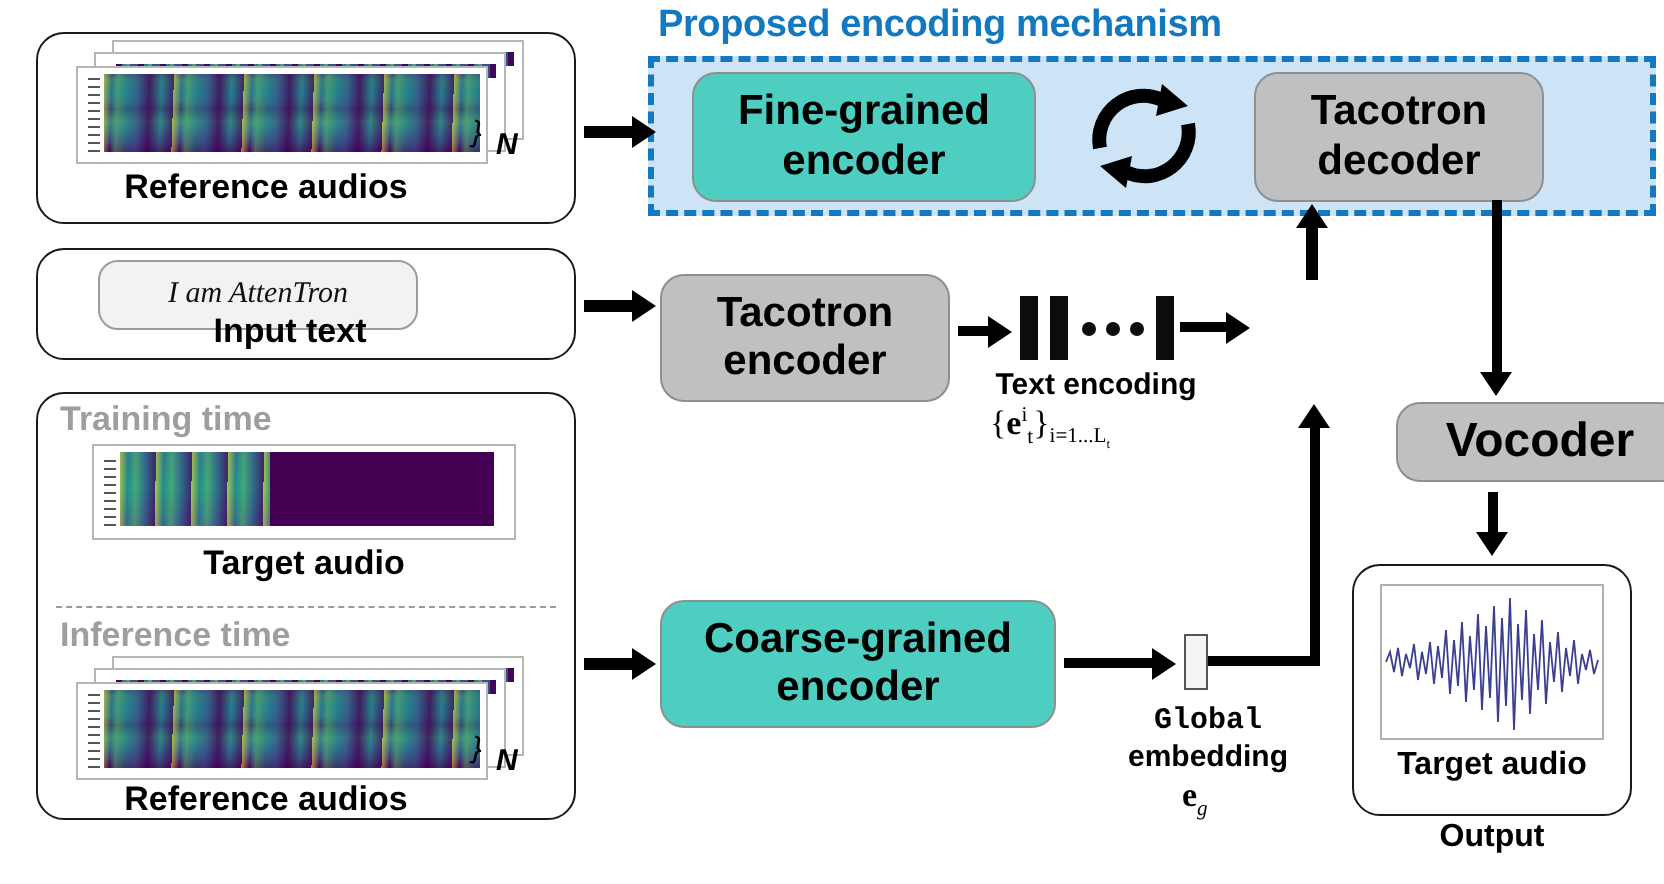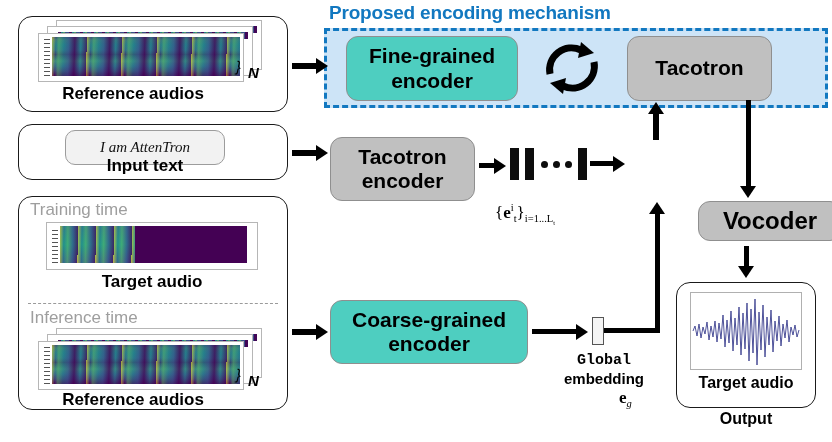--- a/index.html
+++ b/index.html
@@ -59,21 +59,21 @@
 
   
   .lbl{
     position:absolute;
     color:#000;
     font-weight:bold;
     text-align:center;
     white-space:nowrap;
     line-height:1.15;
   }
-  .lbl.gray-t{color:#9e9e9e;font-weight:normal;}
+  .lbl.gray-t{color:#9e9e9e;font-weight:bold;}
 
   
   .spec-stack{position:absolute;}
   .spec-sheet{
     position:absolute;
     background:#ffffff;
     border:1px solid #b6b6b6;
     box-sizing:border-box;
     overflow:hidden;
   }
@@ -208,20 +208,21 @@
       <path d="M 14 37 A 22 22 0 0 1 45 13" fill="none" stroke="#000" stroke-width="7" stroke-linecap="butt"></path>
       <path d="M 58 25 A 22 22 0 0 1 27 49" fill="none" stroke="#000" stroke-width="7" stroke-linecap="butt"></path>
       <polygon points="45,5 58,16 42,21" fill="#000"></polygon>
       <polygon points="27,57 14,46 30,41" fill="#000"></polygon>
     </svg>
   </div>
 
   <div class="module gray" style="left:627px;top:36px;width:145px;height:65px;font-size:21px;">
     <div>
       <div>Tacotron</div>
+      <div>decoder</div>
     </div>
   </div>
 
   <div class="roundbox" style="left:18px;top:16px;width:270px;height:96px;"></div>
 
   <div class="spec-stack" style="left:38px;top:20px;width:230px;height:62px;">
     <div class="spec-sheet" style="left:18px;top:0px;width:206px;height:50px;">
       <div class="spec-thin" style="left:10px;top:5px;width:190px;height:7px;"></div>
     </div>
     <div class="spec-sheet" style="left:9px;top:6px;width:206px;height:50px;">
@@ -236,21 +237,21 @@
   <div class="brace" style="left:236px;top:58px;">}</div>
   <div class="nlab" style="left:248px;top:64px;">N</div>
 
   <div class="lbl" style="left:38px;top:84px;width:190px;font-size:17px;">Reference audios</div>
 
   <div class="ln" style="left:292px;top:63px;width:26px;height:6px;"></div>
   <div class="ah ah-r" style="left:316px;top:58px;"></div>
 
   <div class="roundbox" style="left:18px;top:124px;width:270px;height:56px;"></div>
 
-  <div id="input-chip" style="left:65px;top:130px;width:160px;height:35px;border-radius:10px;">I am AttenTron</div>
+  <div id="input-chip" style="left:49px;top:130px;width:160px;height:35px;border-radius:10px;">I am AttenTron</div>
 
   <div class="lbl" style="left:65px;top:156px;width:160px;font-size:17px;">Input text</div>
 
   <div class="ln" style="left:292px;top:150px;width:26px;height:6px;"></div>
   <div class="ah ah-r" style="left:316px;top:145px;"></div>
 
   <div class="module gray" style="left:330px;top:137px;width:145px;height:64px;font-size:21px;">
     <div>
       <div>Tacotron</div>
       <div>encoder</div>
@@ -265,20 +266,21 @@
     <div class="enc-bar" style="left:15px;top:0px;width:9px;height:32px;"></div>
     <div class="enc-dot" style="left:31px;top:13px;width:7px;height:7px;"></div>
     <div class="enc-dot" style="left:43px;top:13px;width:7px;height:7px;"></div>
     <div class="enc-dot" style="left:55px;top:13px;width:7px;height:7px;"></div>
     <div class="enc-bar" style="left:68px;top:0px;width:9px;height:32px;"></div>
   </div>
 
   <div class="ln" style="left:590px;top:161px;width:26px;height:5px;"></div>
   <div class="ah ah-r" style="left:613px;top:156px;"></div>
 
+  <div class="lbl" style="left:478px;top:184px;width:140px;font-size:15px;">Text encoding</div>
 
   <div class="math" style="left:495px;top:202px;font-size:17px;">
     {<span class="bf">e</span><sup>i</sup><sub>t</sub>}<sub>i=1...L<sub>t</sub></sub>
   </div>
 
 
   <div class="ln" style="left:653px;top:112px;width:6px;height:28px;"></div>
   <div class="ah ah-u" style="left:648px;top:102px;"></div>
 
   <div class="roundbox" style="left:18px;top:196px;width:270px;height:214px;"></div>
@@ -327,21 +329,21 @@
     </div>
   </div>
 
   <div class="ln" style="left:532px;top:329px;width:48px;height:5px;"></div>
   <div class="ah ah-r" style="left:576px;top:324px;"></div>
 
   <div id="gembed" style="left:592px;top:317px;width:12px;height:28px;"></div>
 
   <div class="lbl" style="left:556px;top:352px;width:96px;font-size:15px;font-family:Liberation Mono, monospace;">Global</div>
   <div class="lbl" style="left:540px;top:370px;width:128px;font-size:15px;">embedding</div>
-  <div class="math" style="left:591px;top:388px;font-size:17px;margin-left:28px;"><span class="bf">e</span><sub><i>g</i></sub></div>
+  <div class="math" style="left:591px;top:388px;font-size:17px;"><span class="bf">e</span><sub><i>g</i></sub></div>
 
   <div class="ln" style="left:604px;top:328px;width:56px;height:5px;"></div>
   <div class="ln" style="left:655px;top:212px;width:5px;height:120px;"></div>
   <div class="ah ah-u" style="left:649px;top:202px;"></div>
 
   <div class="ln" style="left:746px;top:100px;width:5px;height:90px;"></div>
   <div class="ah ah-d" style="left:740px;top:186px;"></div>
 
   <div class="module gray" style="left:698px;top:201px;width:144px;height:40px;font-size:24px;">
     <span>Vocoder</span>

